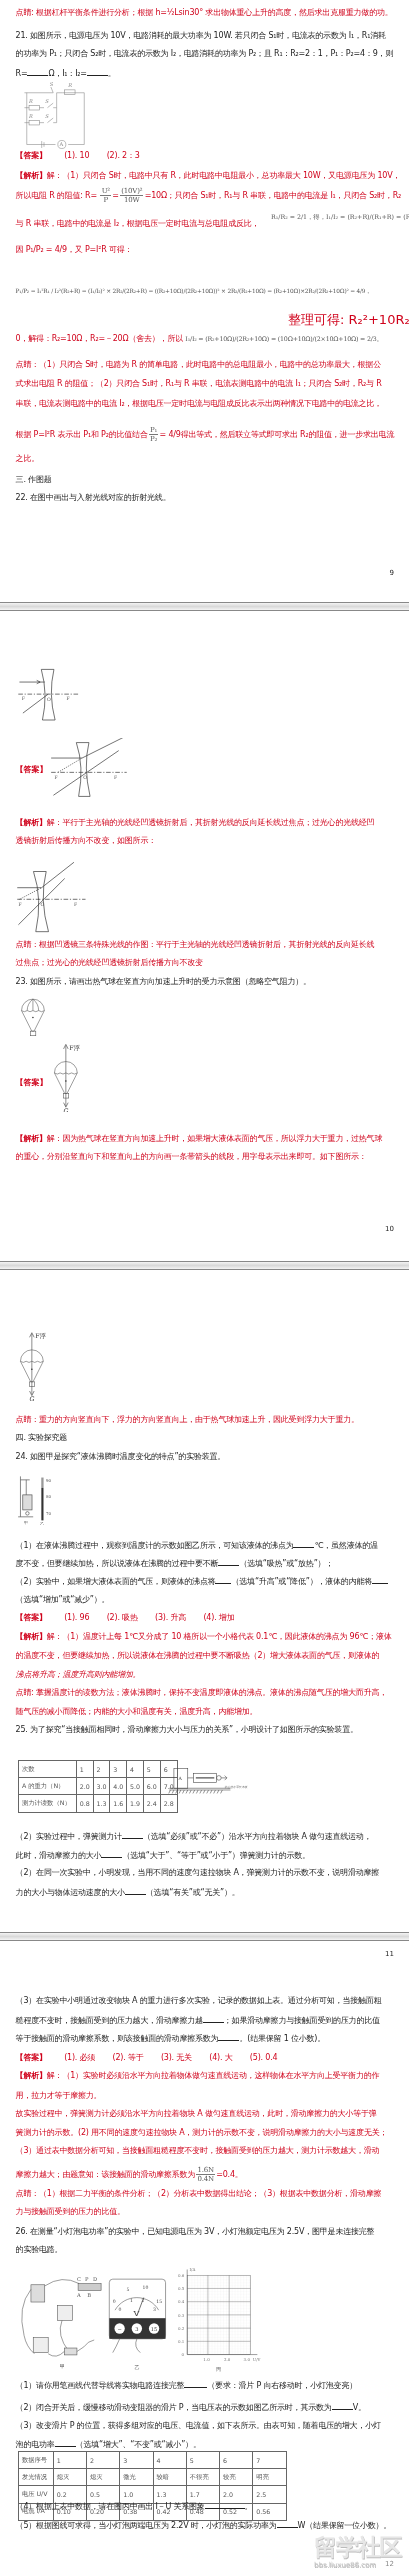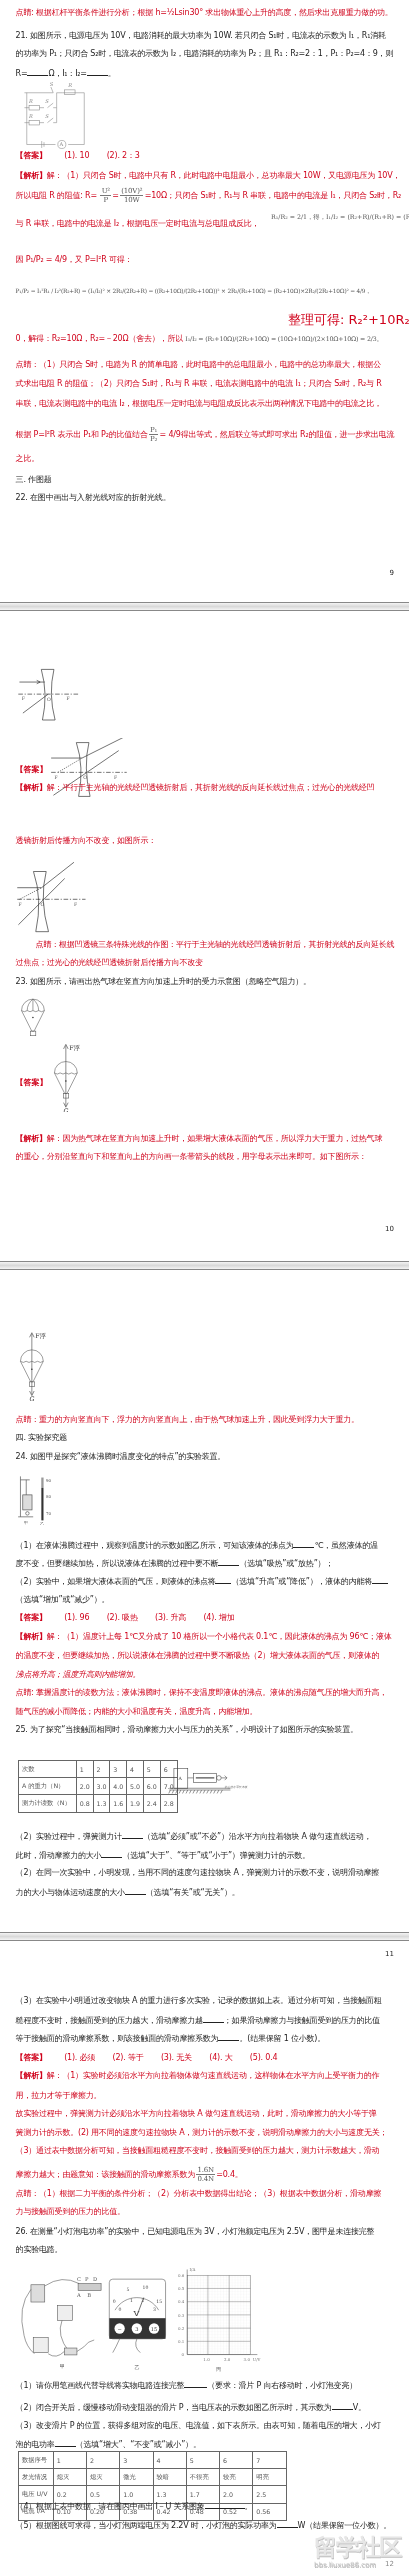--- a/index.html
+++ b/index.html
@@ -74,21 +74,21 @@
   </div>
   <div class="line red" style="top:187px;">
     <span>所以电阻 R 的阻值: R=</span>
     <span class="frac"><span class="n">U²</span><span class="d">P</span></span>=<span class="frac"><span class="n">(10V)²</span><span class="d">10W</span></span><span>=10Ω；只闭合 S₁时，R₁与 R 串联，电路中的电流是 I₁，只闭合 S₂时，R₂</span>
   </div>
   <div class="line red" style="top:218px;">
     <span>与 R 串联，电路中的电流是 I₂，根据电压一定时电流与总电阻成反比，</span>
   </div>
   <div class="abs" style="left:271px;top:213px;font-family:'DejaVu Serif',serif;font-size:6.3px;color:#555;white-space:nowrap;">R₁/R₂ = 2/1，得，I₁/I₂ = (R₂+R)/(R₁+R) = (R₂+10Ω)/(2R₂+10Ω)，</div>
 
-  <div class="line red" style="top:254px;">因 P₁/P₂ = 4/9，又 P=I²R 可得：</div>
+  <div class="line red" style="top:244px;">因 P₁/P₂ = 4/9，又 P=I²R 可得：</div>
 
   <div class="abs" style="left:15.6px;top:287px;font-family:'DejaVu Serif',serif;font-size:5.8px;color:#555;white-space:nowrap;letter-spacing:-0.2px;">P₁/P₂ = I₁²R₁ / I₂²(R₂+R) = (I₁/I₂)² × 2R₂/(2R₂+R) = ((R₂+10Ω)/(2R₂+10Ω))² × 2R₂/(R₂+10Ω) = (R₂+10Ω)×2R₂/(2R₂+10Ω)² = 4/9，</div>
   <div class="abs red" style="left:288px;top:295px;font-size:13px;white-space:nowrap;margin-top:16px;">整理可得: R₂²+10R₂－200Ω²=</div>
 
   <div class="line red" style="top:333px;">
     <span>0，解得：R₂=10Ω，R₂=－20Ω（舍去），所以</span>
     <span style="font-family:'DejaVu Serif',serif;font-size:6.3px;color:#555;">I₁/I₂ = (R₂+10Ω)/(2R₂+10Ω) = (10Ω+10Ω)/(2×10Ω+10Ω) = 2/3。</span>
   </div>
 
   <div class="line red" style="top:359px;">点睛：（1）只闭合 S时，电路为 R 的简单电路，此时电路中的总电阻最小，电路中的总功率最大，根据公</div>
@@ -134,42 +134,42 @@
       <line x1="8" y1="60" x2="140" y2="60" stroke-dasharray="8,3,2,3"></line>
       <line x1="12" y1="100" x2="126" y2="22"></line>
     </g>
     <g font-size="8" fill="#555">
         <text x="14" y="72">F</text>
         <text x="118" y="72">F</text>
         <text x="64" y="72">O</text>
       </g>
   </svg>
 
-  <div class="line red" style="top:782px;text-align:right;">
+  <div class="line red" style="top:817px;text-align:right;">
     <span class="tag">【解析】</span><span>解：平行于主光轴的光线经凹透镜折射后，其折射光线的反向延长线过焦点；过光心的光线经凹</span>
   </div>
   <div class="line red" style="top:835px;">透镜折射后传播方向不改变，如图所示：</div>
 
   <svg class="abs" style="left:16px;top:853px;font-size:14px" width="87" height="81" viewBox="0 0 150 140">
     <g stroke="#333" fill="none" stroke-width="1.2">
       <path d="M30,32 H52 Q40,80 56,136 H34 Q46,80 30,32 Z"></path>
       <line x1="2" y1="60" x2="44" y2="60"></line>
       <line x1="44" y1="60" x2="100" y2="16"></line>
       <line x1="6" y1="80" x2="44" y2="60" stroke-dasharray="2,2"></line>
       <line x1="2" y1="80" x2="120" y2="80" stroke-dasharray="8,3,2,3"></line>
       <line x1="4" y1="124" x2="84" y2="44"></line>
     </g>
     <g font-size="8" fill="#555">
         <text x="4" y="92">F</text>
         <text x="100" y="92">F</text>
         <text x="42" y="92">O</text>
       </g>
   </svg>
 
-  <div class="line red" style="top:939px;margin-left:20px;">点睛：根据凹透镜三条特殊光线的作图：平行于主光轴的光线经凹透镜折射后，其折射光线的反向延长线</div>
+  <div class="line red" style="top:939px;">点睛：根据凹透镜三条特殊光线的作图：平行于主光轴的光线经凹透镜折射后，其折射光线的反向延长线</div>
   <div class="line red" style="top:957px;">过焦点；过光心的光线经凹透镜折射后传播方向不改变</div>
   <div class="line blk" style="top:976px;">23. 如图所示，请画出热气球在竖直方向加速上升时的受力示意图（忽略空气阻力）。</div>
 
   <svg class="abs" style="left:18.5px;top:998px;" width="29" height="40" viewBox="0 0 50 70">
     <g stroke="#555" fill="none" stroke-width="1">
       <path d="M4,22 A20,20 0 1 1 44,22 L26,58 H22 Z"></path>
       <path d="M4,22 Q9,26 14,22 Q19,26 24,22 Q29,26 34,22 Q39,26 44,22"></path>
       <path d="M24,2 V22 M24,2 Q14,10 14,22 M24,2 Q34,10 34,22"></path>
       <rect x="20" y="58" width="9" height="8"></rect>
     </g>

